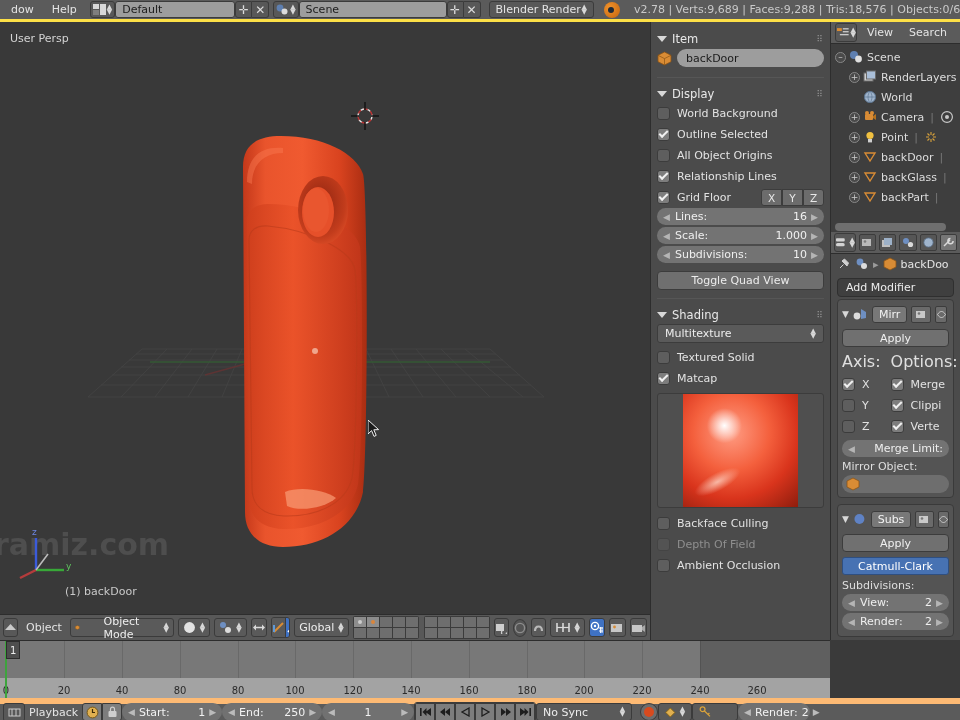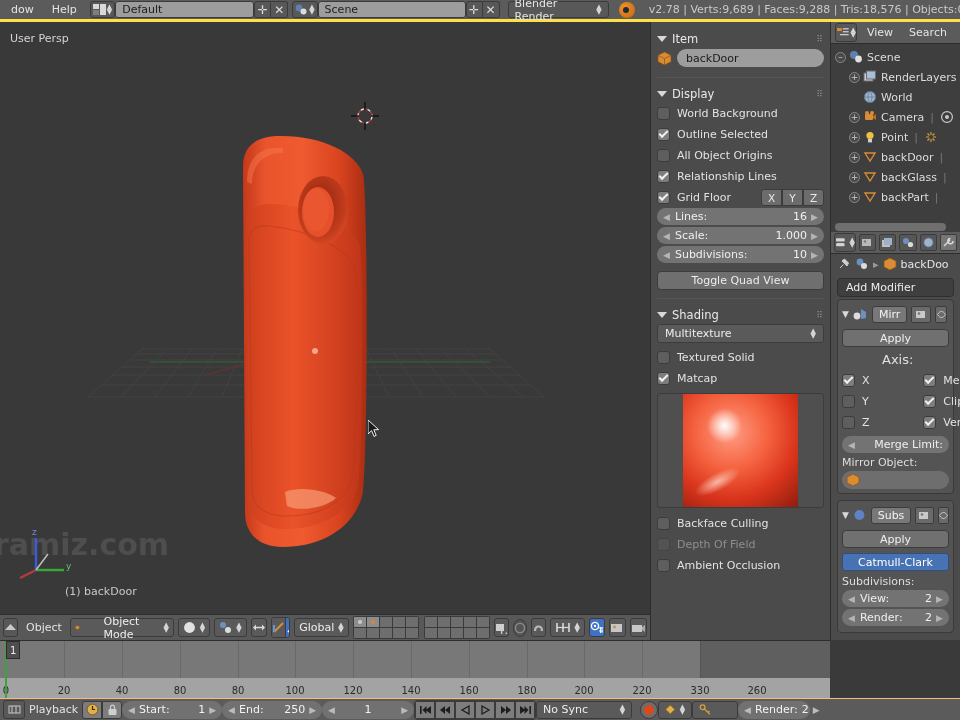--- a/index.html
+++ b/index.html
@@ -194,21 +194,21 @@
     display: flex; align-items: center; color: #f2f2f2; font-size: 11px;
   }
   .mod-ico { width: 20px; height: 17px; background: #6a6a6a; border: 1px solid #3c3c3c; border-radius: 2px;
              display: flex; align-items: center; justify-content: center; }
   .apply-btn {
     height: 18px; background: #707070; border: 1px solid #3c3c3c; border-radius: 4px;
     display: flex; align-items: center; justify-content: center; color: #f0f0f0; font-size: 11px; margin: 5px 0;
   }
   .subcols { display: flex; gap: 10px; }
   .subcol { flex: 1; }
-  .subhdr { font-size: 13px; color: #e0e0e0; margin-bottom: 3px; margin-left: 40px; }
+  .subhdr { font-size: 16px; color: #e0e0e0; margin-bottom: 3px; }
   .blue-btn {
     height: 18px; background: #4772b3; border: 1px solid #2f4f80; border-radius: 3px;
     display: flex; align-items: center; justify-content: center; color: #fff; font-size: 11px; margin-bottom: 4px;
   }
   .lbl-small { font-size: 11px; color: #dedede; margin: 3px 0 2px 0; }
   .objfield {
     height: 18px; background: #6e6e6e; border-radius: 9px; display: flex; align-items: center;
     padding: 0 4px; gap: 4px;
   }
 
@@ -244,21 +244,21 @@
   .tl-gridline { position: absolute; top: 0; bottom: 20px; width: 1px; background: rgba(0,0,0,0.12); }
   .tl-playhead { position: absolute; top: 0; bottom: 0; width: 2px; background: #3ea33e; }
   .tl-curframe {
     position: absolute; top: 0; height: 18px; background: #4e4e4e; border: 1px solid #2d2d2d;
     color: #eee; font-size: 10px; display: flex; align-items: center; justify-content: center; padding: 0 3px;
   }
 
   
   .bottombar {
     height: 22px; background: #5b5b5b; display: flex; align-items: center; padding: 0 3px; gap: 0;
-    border-top: 1px solid #fdba74; flex: 0 0 22px;
+    border-top: 6px solid #fdba74; flex: 0 0 22px;
   }
   .bb-dd { height: 18px; background: #5a5a5a; border: 1px solid #3b3b3b; border-radius: 3px;
            display: flex; align-items: center; padding: 0 6px; color: #ededed; font-size: 11px; }
   .bb-num { height: 18px; background: #717171; border-radius: 9px; display: flex; align-items: center;
             padding: 0 6px; color: #f2f2f2; font-size: 11px; gap: 4px; }
   .bb-num .arr { color: #bbb; font-size: 9px; }
   .tp-btn { width: 20px; height: 18px; background: #7d7d7d; border: 1px solid #3b3b3b;
             display: flex; align-items: center; justify-content: center; color: #202020; font-size: 9px; }
   .round-ico { width: 18px; height: 18px; border-radius: 50%; border: 1px solid #3b3b3b;
                display: flex; align-items: center; justify-content: center; }
@@ -278,21 +278,21 @@
         <svg width="13" height="11" viewBox="0 0 13 11">
             <rect x="0" y="0" width="6" height="5" fill="#d8d8d8"></rect>
             <rect x="0" y="6" width="6" height="5" fill="#7e7e7e"></rect>
             <rect x="7" y="0" width="6" height="11" fill="#d8d8d8"></rect>
           </svg>
         <span class="spin-arrows">
             <span>▲</span>
             <span>▼</span>
           </span>
       </div>
-      <div class="dd-field" style="width:139px;">Default</div>
+      <div class="dd-field" style="width:120px;">Default</div>
       <div class="plusbtn">✛</div>
       <div class="xbtn">✕</div>
     </div>
 
     <div class="ctl-group">
       <div class="icon-btn">
         <svg width="13" height="11" viewBox="0 0 13 11">
             <circle cx="4" cy="4" r="3.4" fill="#5e7fb0"></circle>
             <circle cx="8.5" cy="7.5" r="3" fill="#dcdcdc"></circle>
           </svg>
@@ -989,21 +989,21 @@
       <span class="tl-tick" style="left:122px;">40</span>
       <span class="tl-tick" style="left:180px;">80</span>
       <span class="tl-tick" style="left:238px;">80</span>
       <span class="tl-tick" style="left:295px;">100</span>
       <span class="tl-tick" style="left:353px;">120</span>
       <span class="tl-tick" style="left:411px;">140</span>
       <span class="tl-tick" style="left:469px;">160</span>
       <span class="tl-tick" style="left:527px;">180</span>
       <span class="tl-tick" style="left:584px;">200</span>
       <span class="tl-tick" style="left:642px;">220</span>
-      <span class="tl-tick" style="left:700px;">330</span>
+      <span class="tl-tick" style="left:700px;">240</span>
       <span class="tl-tick" style="left:757px;">260</span>
     </div>
     <div class="tl-gridline" style="left:64px;"></div>
     <div class="tl-gridline" style="left:122px;"></div>
     <div class="tl-gridline" style="left:180px;"></div>
     <div class="tl-gridline" style="left:238px;"></div>
     <div class="tl-gridline" style="left:295px;"></div>
     <div class="tl-gridline" style="left:353px;"></div>
     <div class="tl-gridline" style="left:411px;"></div>
     <div class="tl-gridline" style="left:469px;"></div>

